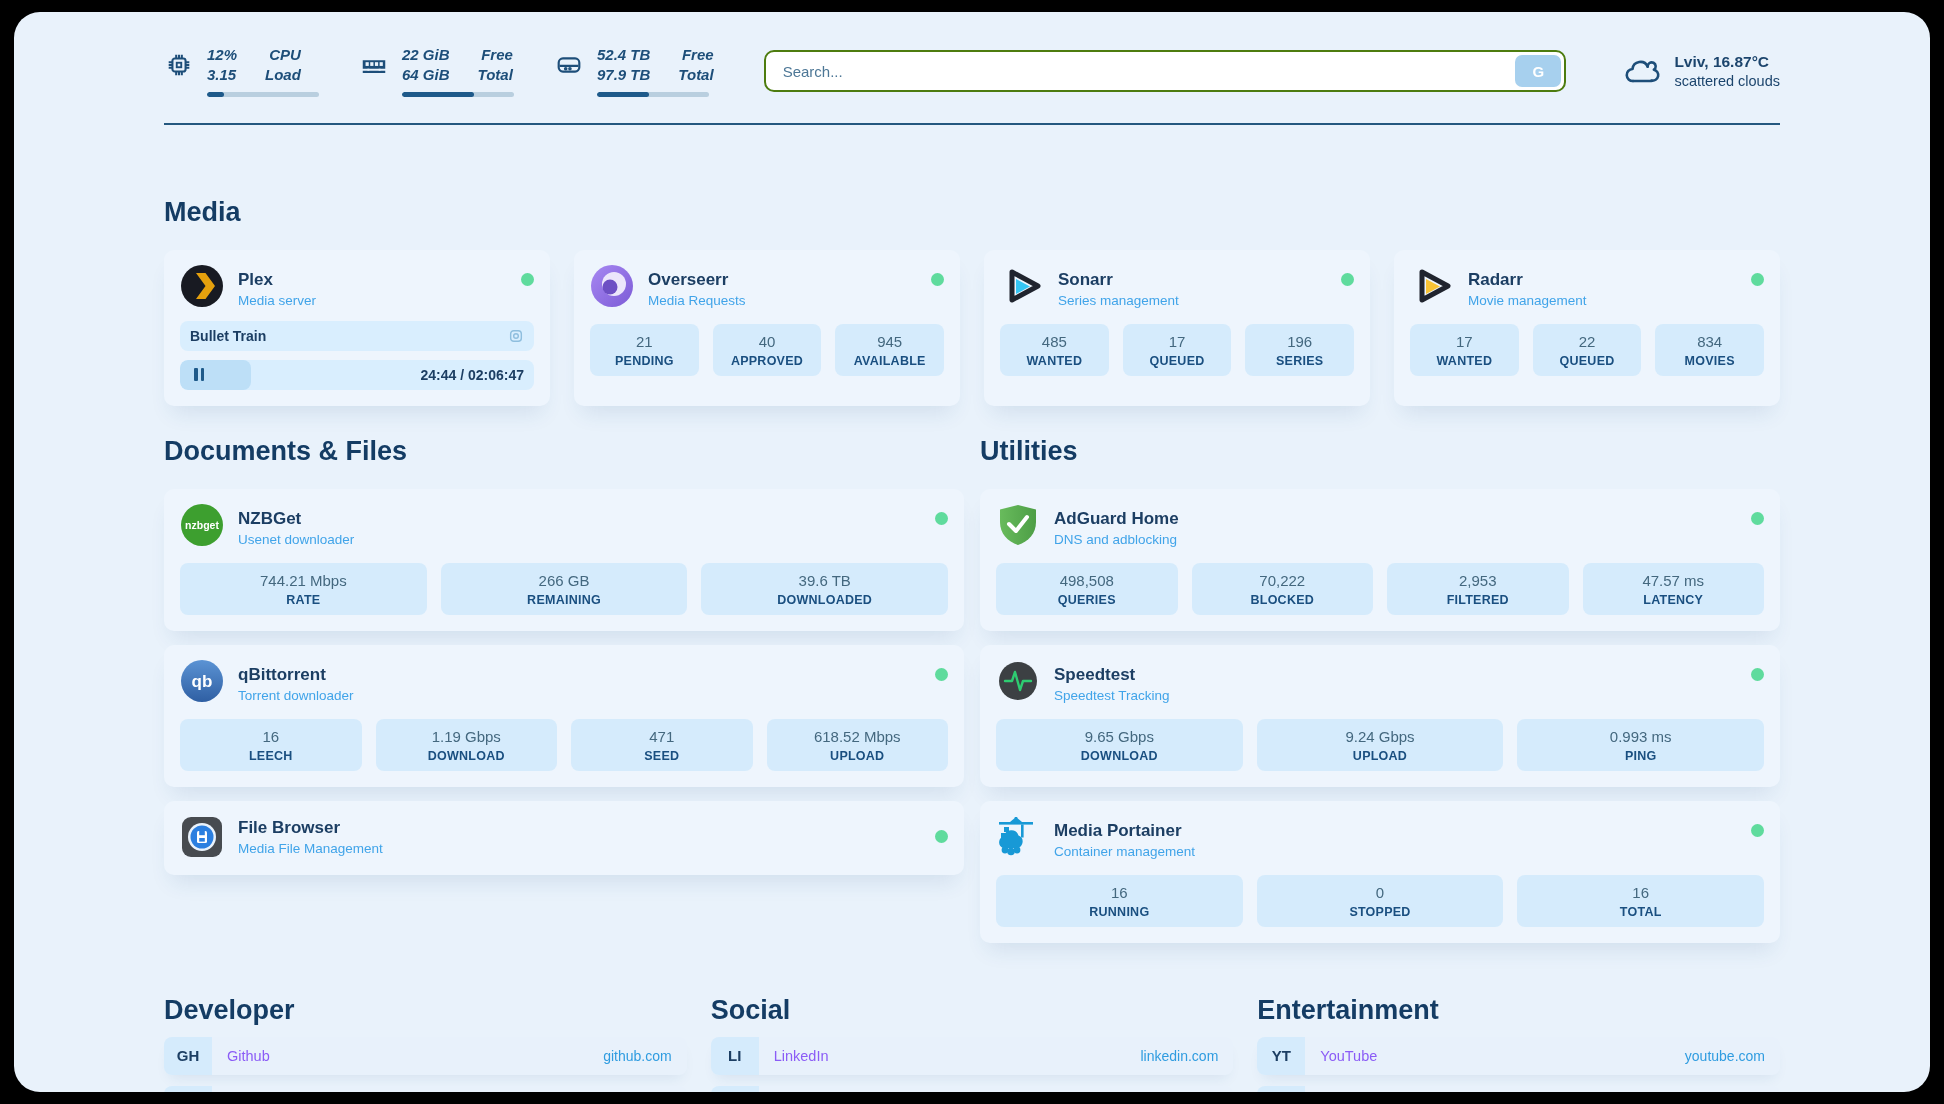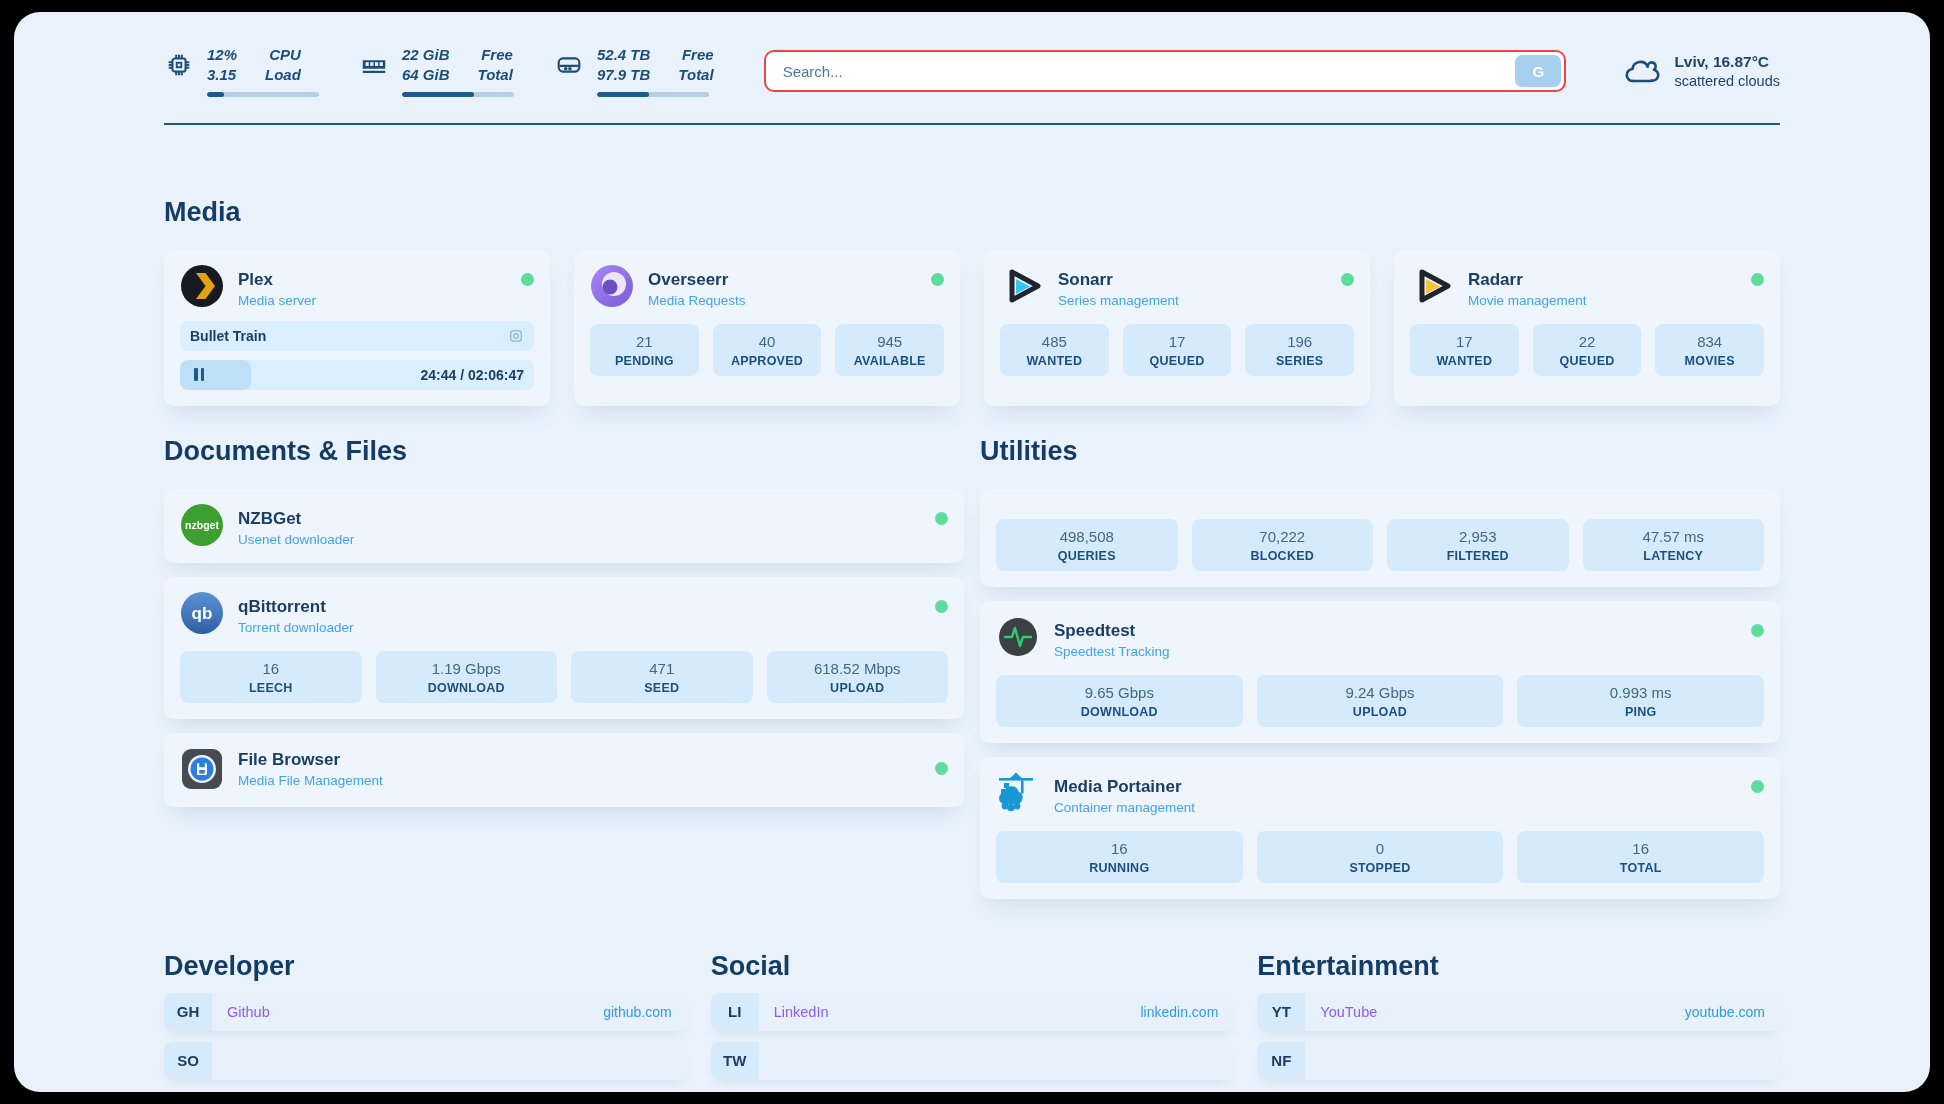--- a/index.html
+++ b/index.html
@@ -13,21 +13,21 @@
   .stats { display:flex; gap:40px;font-style:italic; }
   .stat { display:flex; flex-direction:column; }
   .stat-top { display:flex; align-items:center; gap:13px; }
   .stat-icon { width:30px; height:30px; flex:none; display:flex; }
   .stat-text { display:grid; grid-template-columns:auto auto; column-gap:28px; row-gap:1px; }
   .stat-val { font-size:15px; font-weight:600; color:#1d4e79; line-height:1.25; }
   .stat-lab { font-size:15px; font-weight:600; color:#1d4e79; line-height:1.25; text-align:right; }
   .stat-track { margin:7px 0 0 43px; height:5px; width:112px; background:#b9cfdf; border-radius:3px; overflow:hidden; }
   .stat-fill { height:100%; background:#1e5a8a; border-radius:3px; }
 
-  .search { flex:1; margin:0 58px 0 50px; display:flex; align-items:stretch; background:#fff; border:2px solid #ef4444; border-radius:10px; height:42px; }
+  .search { flex:1; margin:0 58px 0 50px; display:flex; align-items:stretch; background:#fff; border:2px solid #4d7c0f; border-radius:10px; height:42px; }
   .search input { flex:1; border:none; outline:none; background:transparent; padding:0 17px; font-size:15px; color:#1d4e79; font-family:"Liberation Sans",sans-serif; }
   .search input::placeholder { color:#4d7796; opacity:1; }
   .search-btn { width:46px; margin:3px; background:#a7d0ee; color:#fff; border:none; border-radius:7px; font-size:15px; font-weight:600; cursor:pointer; }
 
   .weather { display:flex; align-items:center; gap:14px; }
   .weather-icon { width:36px; height:30px; display:flex; }
   .weather-l1 { font-size:15.5px; font-weight:700; color:#1c456d; }
   .weather-l2 { font-size:14.5px; font-weight:500; color:#1c456d; margin-top:2px; }
 
   .divider { margin-top:26px; border-top:2px solid #24587f; }
@@ -316,20 +316,34 @@
                   <circle cx="22" cy="22" r="21" fill="#3d9f2f"></circle>
                   <text x="22" y="26" font-size="10.5" font-weight="bold" fill="#fff" text-anchor="middle" font-family="Liberation Sans, sans-serif">nzbget</text>
                 </svg>
               </span>
               <div>
                 <div class="card-title">NZBGet</div>
                 <div class="card-sub">Usenet downloader</div>
               </div>
               <span class="status-dot"></span>
             </div>
+            <div class="pill-row">
+              <div class="pill">
+                <div class="pill-value">744.21 Mbps</div>
+                <div class="pill-label">RATE</div>
+              </div>
+              <div class="pill">
+                <div class="pill-value">266 GB</div>
+                <div class="pill-label">REMAINING</div>
+              </div>
+              <div class="pill">
+                <div class="pill-value">39.6 TB</div>
+                <div class="pill-label">DOWNLOADED</div>
+              </div>
+            </div>
           </div>
 
           <div class="card">
             <div class="card-head">
               <span class="app-icon">
                 <svg viewBox="0 0 44 44" width="44" height="44">
                   <defs>
                       <linearGradient id="qbg" x1="0" y1="0" x2="0" y2="1">
                     <stop offset="0" stop-color="#5b93d4"></stop>
                         <stop offset="1" stop-color="#2f5fa3"></stop>
@@ -385,20 +399,39 @@
             </div>
           </div>
         </div>
       </div>
 
       <div>
         <div class="section-title">Utilities</div>
         <div class="col-cards">
 
           <div class="card">
+            <div class="card-head">
+              <span class="app-icon">
+                <svg viewBox="0 0 44 44" width="44" height="44">
+                  <defs>
+                      <linearGradient id="adg" x1="0" y1="0" x2="1" y2="0">
+                    <stop offset="0" stop-color="#68bb5c"></stop>
+                        <stop offset="1" stop-color="#4d9e46"></stop>
+                  </linearGradient>
+                    </defs>
+                  <path d="M22 2 L40 6.5 V19 C40 30.5 32.5 38.5 22 42 C11.5 38.5 4 30.5 4 19 V6.5 Z" fill="url(#adg)"></path>
+                  <polyline points="13,21 20,28 31,14" fill="none" stroke="#fff" stroke-width="4" stroke-linecap="round" stroke-linejoin="round"></polyline>
+                </svg>
+              </span>
+              <div>
+                <div class="card-title">AdGuard Home</div>
+                <div class="card-sub">DNS and adblocking</div>
+              </div>
+              <span class="status-dot"></span>
+            </div>
             <div class="pill-row">
               <div class="pill">
                 <div class="pill-value">498,508</div>
                 <div class="pill-label">QUERIES</div>
               </div>
               <div class="pill">
                 <div class="pill-value">70,222</div>
                 <div class="pill-label">BLOCKED</div>
               </div>
               <div class="pill">

